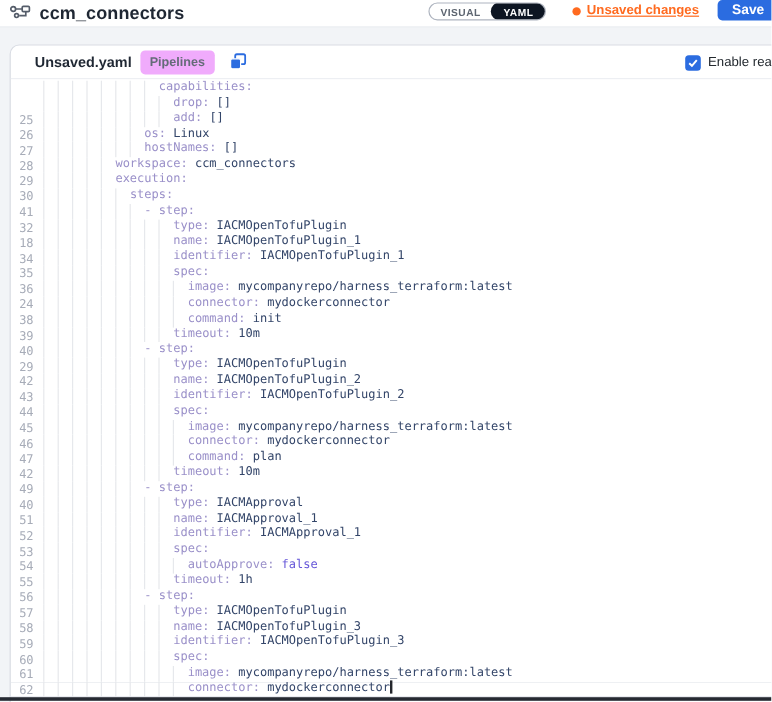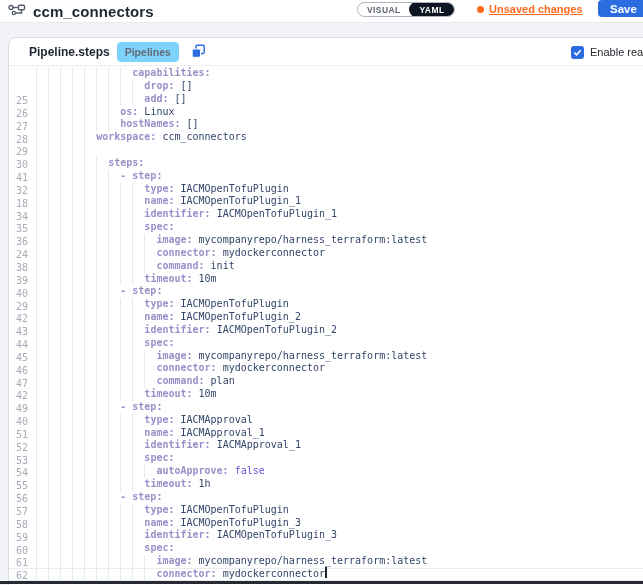--- a/index.html
+++ b/index.html
@@ -22,38 +22,38 @@
   .unsaved .lbl { font-size:11px; font-weight:600; color:var(--orange); text-decoration:underline; }
   .savebtn { position:absolute; left:598px; top:0; height:17px; width:72px; background:var(--accent);
              border-radius:4px; display:flex; align-items:center; color:#fff; cursor:pointer; }
   .savebtn .txt { font-size:11.5px; font-weight:700; padding:0 10px 0 12px; }
 
   
   .card { position:absolute; left:8px; top:37px; width:660px; height:560px; background:#fff;
           border:1px solid var(--card-border); border-radius:8px 8px 0 0; }
   .cardheader { height:28px; display:flex; align-items:center; border-bottom:1px solid var(--divider); }
   .filename { font-size:12px; font-weight:700; color:var(--title); margin-left:20px; }
-  .badge { margin-left:7px; background:#7dd3fc; color:#646b78; font-size:10.5px; font-weight:600;
+  .badge { margin-left:7px; background:#f0abfc; color:#646b78; font-size:10.5px; font-weight:600;
            padding:4px 8px; border-radius:4px; }
   .copyic { margin-left:12px; width:15px; height:15px; cursor:pointer; }
   .enable { position:absolute; left:562px; top:0; height:28px; display:flex; align-items:center; }
   .cb { width:13px; height:13px; border-radius:3px; background:var(--accent); display:flex;
         align-items:center; justify-content:center; cursor:pointer; flex:none; }
   .enable .lbl { font-size:11px; color:#23292f; margin-left:6px; white-space:nowrap; }
 
   
   .editor { position:absolute; left:0; top:29px; width:640px; height:515px; overflow:hidden;
             font-family:"DejaVu Sans Mono", monospace; font-size:10px; cursor:text; }
   .line { display:flex; height:12.85px; line-height:12.85px; }
   .line.active { box-shadow: inset 0 1px 0 #e9ebf0, inset 0 -1px 0 #e9ebf0; }
   .ln { width:27px; flex:none; text-align:right; padding-right:8px; color:var(--ln);margin-top:28px; }
   .line.active .ln { color:var(--ln-active); font-weight:700; }
   .lc { position:relative; flex:1; white-space:pre; }
   .guide { position:absolute; top:0; bottom:0; width:1px; background:var(--guide); }
-  .k { color:var(--key);font-weight:bold; }
+  .k { color:var(--key); }
   .v { color:var(--val); }
   .b { color:var(--bool); }
   .caret { display:inline-block; width:1.5px; height:11px; background:#23262c; vertical-align:middle;
            margin-top:-2px; }
 
   .bottom-edge { position:absolute; left:0; bottom:1px; width:643px; height:3px; background:#262a32; }
 </style>
 </head>
 <body>
 
@@ -80,21 +80,21 @@
     </div>
 
     <div class="savebtn">
       <span class="txt">Save</span>
 
     </div>
   </div>
 
   <div class="card">
     <div class="cardheader">
-      <span class="filename">Pipeline.steps</span>
+      <span class="filename">Unsaved.yaml</span>
       <span class="badge">Pipelines</span>
       <svg class="copyic" viewBox="0 0 15 15">
         <rect x="5" y="1.2" width="8.3" height="8.3" rx="1.4" fill="none" stroke="#2b6ce0" stroke-width="1.5"></rect>
         <rect x="1.2" y="5" width="8.3" height="8.3" rx="1.4" fill="#2b6ce0" stroke="#fff" stroke-width="1"></rect>
       </svg>
       <div class="enable">
         <span class="cb">
           <svg width="9" height="9" viewBox="0 0 10 10">
             <polyline points="1.5,5.2 4,7.6 8.5,2.4" fill="none" stroke="#fff" stroke-width="1.8"></polyline>
           </svg>
@@ -122,21 +122,21 @@
         <div class="line">
           <div class="ln">29</div>
           <div class="lc"><div class="guide" style="left: 0px;"></div><div class="guide" style="left: 12.04px;"></div><div class="guide" style="left: 24.08px;"></div><div class="guide" style="left: 36.12px;"></div><div class="guide" style="left: 48.16px;"></div><div class="guide" style="left: 60.2px;"></div><div class="guide" style="left: 72.24px;"></div><span style="padding-left: 84.28px; display: inline-block;"><span class="k">hostNames:</span> <span class="v">[]</span></span></div>
         </div>
         <div class="line">
           <div class="ln">30</div>
           <div class="lc"><div class="guide" style="left: 0px;"></div><div class="guide" style="left: 12.04px;"></div><div class="guide" style="left: 24.08px;"></div><div class="guide" style="left: 36.12px;"></div><div class="guide" style="left: 48.16px;"></div><span style="padding-left: 60.2px; display: inline-block;"><span class="k">workspace:</span> <span class="v">ccm_connectors</span></span></div>
         </div>
         <div class="line">
           <div class="ln">41</div>
-          <div class="lc"><div class="guide" style="left: 0px;"></div><div class="guide" style="left: 12.04px;"></div><div class="guide" style="left: 24.08px;"></div><div class="guide" style="left: 36.12px;"></div><div class="guide" style="left: 48.16px;"></div></div>
+          <div class="lc"><div class="guide" style="left: 0px;"></div><div class="guide" style="left: 12.04px;"></div><div class="guide" style="left: 24.08px;"></div><div class="guide" style="left: 36.12px;"></div><div class="guide" style="left: 48.16px;"></div><span style="padding-left: 60.2px; display: inline-block;"><span class="k">execution:</span></span></div>
         </div>
         <div class="line">
           <div class="ln">32</div>
           <div class="lc"><div class="guide" style="left: 0px;"></div><div class="guide" style="left: 12.04px;"></div><div class="guide" style="left: 24.08px;"></div><div class="guide" style="left: 36.12px;"></div><div class="guide" style="left: 48.16px;"></div><div class="guide" style="left: 60.2px;"></div><span style="padding-left: 72.24px; display: inline-block;"><span class="k">steps:</span></span></div>
         </div>
         <div class="line">
           <div class="ln">18</div>
           <div class="lc"><div class="guide" style="left: 0px;"></div><div class="guide" style="left: 12.04px;"></div><div class="guide" style="left: 24.08px;"></div><div class="guide" style="left: 36.12px;"></div><div class="guide" style="left: 48.16px;"></div><div class="guide" style="left: 60.2px;"></div><div class="guide" style="left: 72.24px;"></div><span style="padding-left: 84.28px; display: inline-block;"><span class="k">- step:</span></span></div>
         </div>
         <div class="line">

